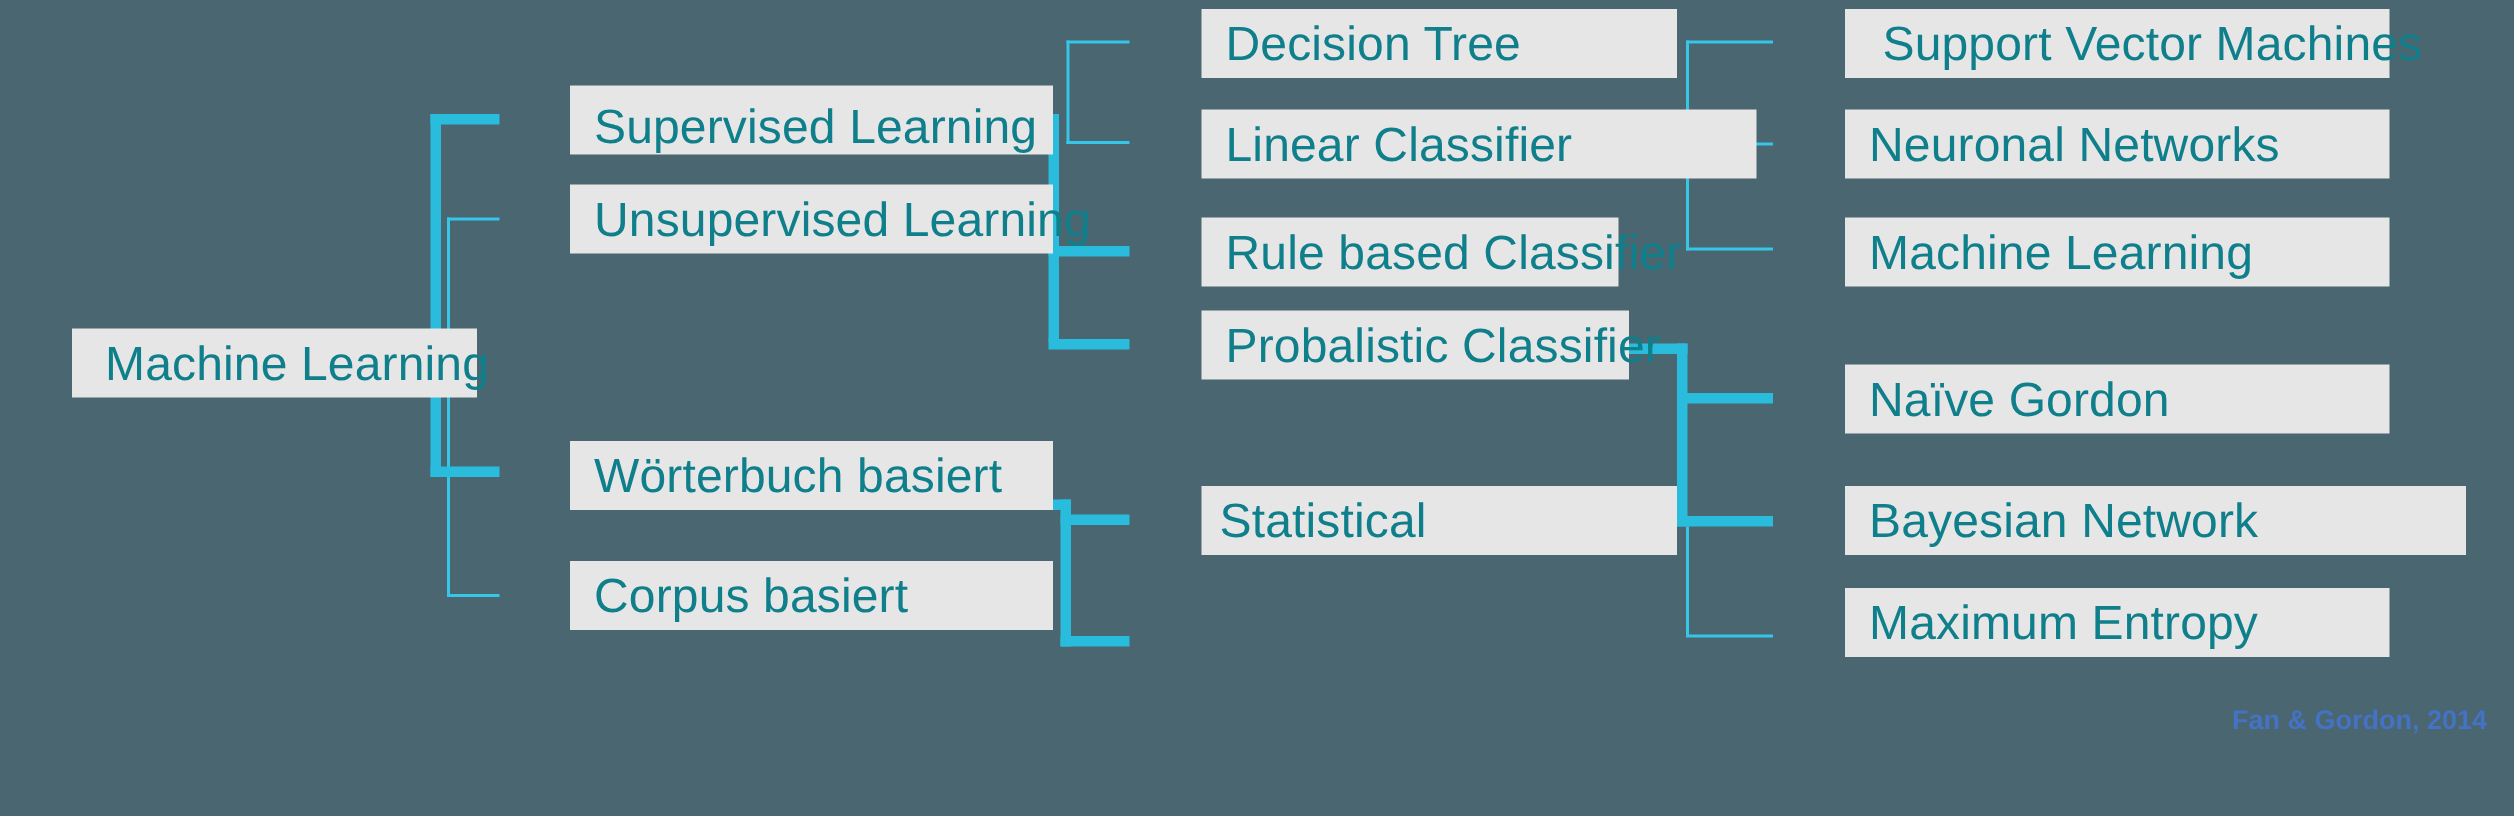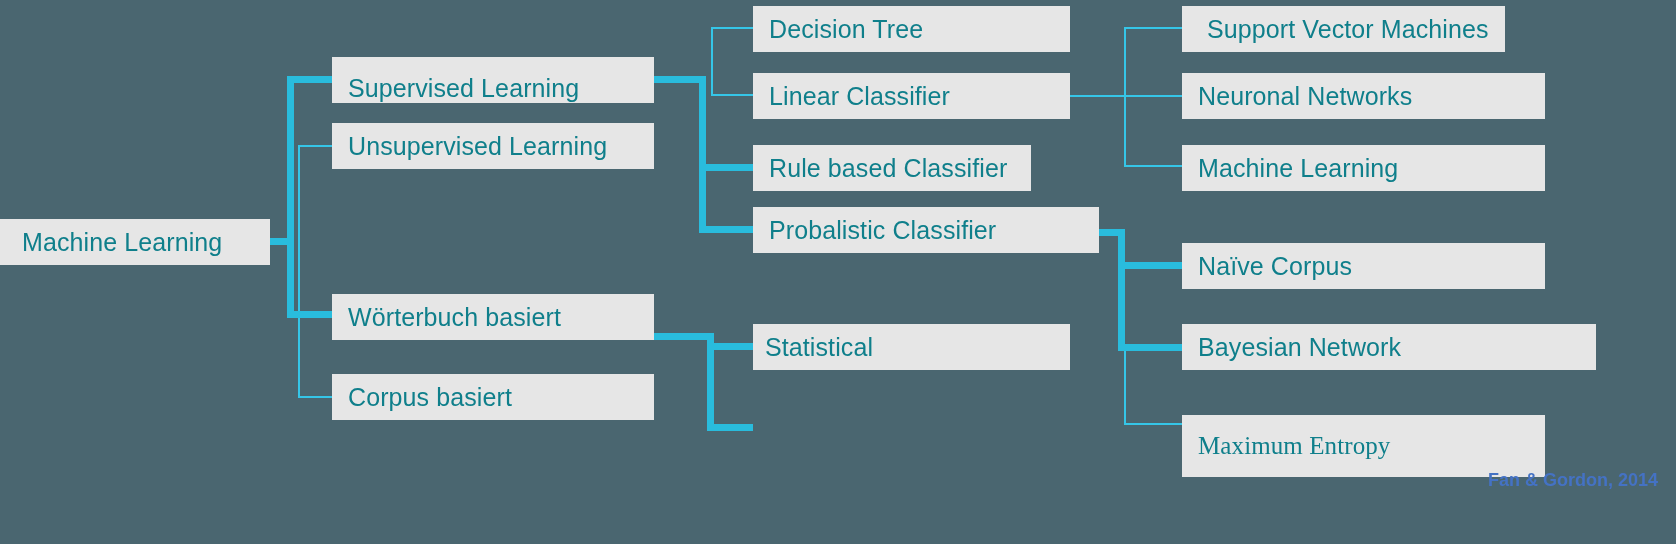--- a/index.html
+++ b/index.html
@@ -16,24 +16,25 @@
     font-family: "Liberation Sans", sans-serif;
   }
   .node {
     position: absolute;
     background: #e6e6e6;
     display: flex;
     align-items: center;
     box-sizing: border-box;
     padding-left: 16px;
     color: #0f7f8b;
-    font-size: 25px;
+    font-size: 32px;
     font-weight: 400;
     letter-spacing: 0.1px;
     white-space: nowrap;
+    margin-left: 48px;
   }
   .node.root { padding-left: 22px; }
   .conn {
     position: absolute;
   }
   .conn.thick { background: #29bcdd; }
   .conn.thin  { background: #35c6e8; }
   .credit {
     position: absolute;
     color: #4472c4;
@@ -104,47 +105,47 @@
   <div class="node" style="left:332px; top:294px; width:322px; height:46px;">
     <span>Wörterbuch basiert</span>
   </div>
   <div class="node" style="left:332px; top:374px; width:322px; height:46px;">
     <span>Corpus basiert</span>
   </div>
 
   <div class="node" style="left:753px; top:6px; width:317px; height:46px;">
     <span>Decision Tree</span>
   </div>
-  <div class="node" style="left:753px; top:73px; width:317px; height:46px;">
+  <div class="node" style="left:753px; top:73px; width:370px; height:46px;">
     <span>Linear Classifier</span>
   </div>
   <div class="node" style="left:753px; top:145px; width:278px; height:46px;">
     <span>Rule based Classifier</span>
   </div>
-  <div class="node" style="left:753px; top:207px; width:346px; height:46px;">
+  <div class="node" style="left:753px; top:207px; width:285px; height:46px;">
     <span>Probalistic Classifier</span>
   </div>
   <div class="node" style="left:753px; top:324px; width:317px; height:46px;padding-left:12px;">
     <span>Statistical</span>
   </div>
 
-  <div class="node" style="left:1182px; top:6px; width:323px; height:46px;padding-left:25px;">
+  <div class="node" style="left:1182px; top:6px; width:363px; height:46px;padding-left:25px;">
     <span>Support Vector Machines</span>
   </div>
   <div class="node" style="left:1182px; top:73px; width:363px; height:46px;text-align:right;">
     <span>Neuronal Networks</span>
   </div>
   <div class="node" style="left:1182px; top:145px; width:363px; height:46px;">
     <span>Machine Learning</span>
   </div>
   <div class="node" style="left:1182px; top:243px; width:363px; height:46px;">
-    <span>Naïve Corpus</span>
+    <span>Naïve Gordon</span>
   </div>
   <div class="node" style="left:1182px; top:324px; width:414px; height:46px;">
     <span>Bayesian Network</span>
   </div>
-  <div class="node" style="left:1182px; top:415px; width:363px; height:62px;font-family:Liberation Serif, serif;">
+  <div class="node" style="left:1182px; top:392px; width:363px; height:46px;">
     <span>Maximum Entropy</span>
   </div>
 
   <div class="credit" style="right:18px; top:470px;margin-left:32px;">Fan &amp; Gordon, 2014</div>
 
 </div>
 
 </body></html>

